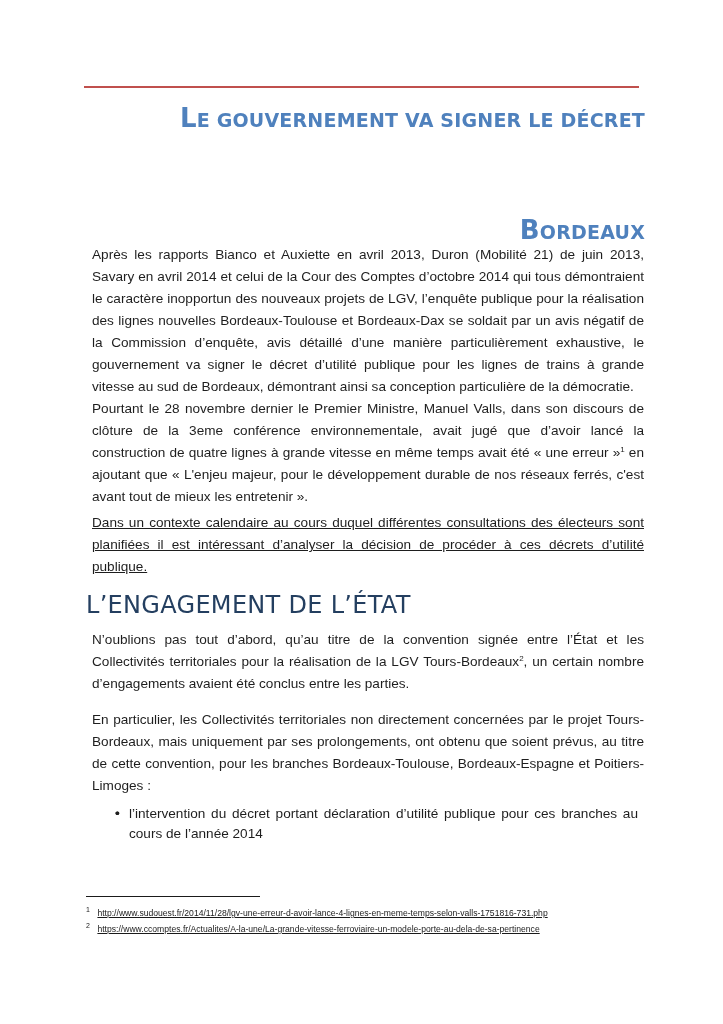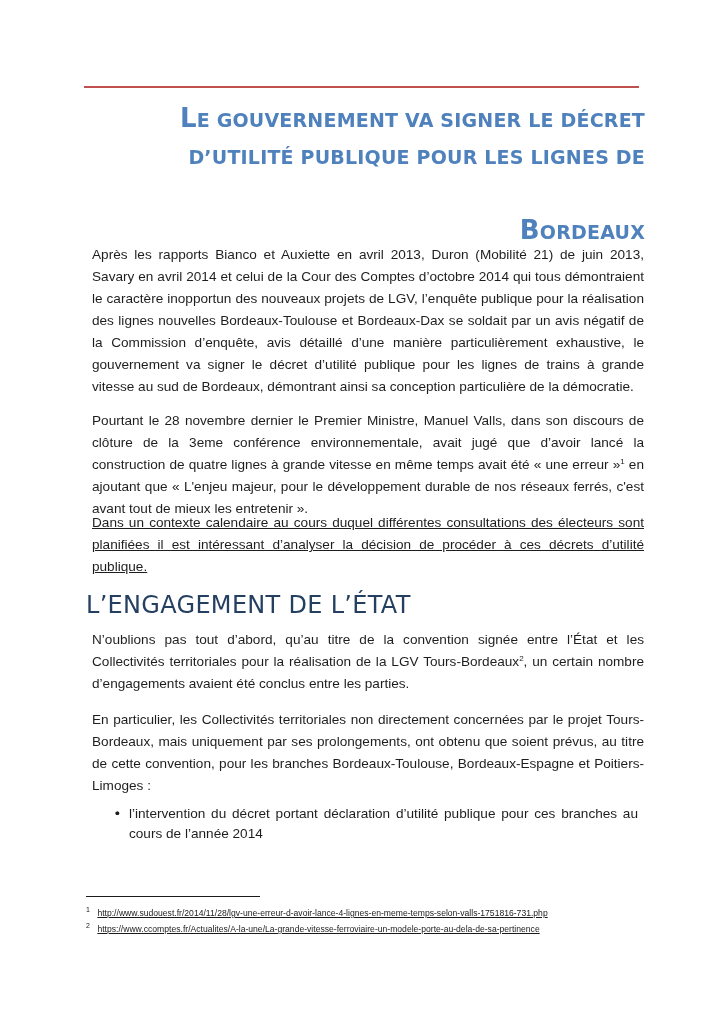--- a/index.html
+++ b/index.html
@@ -45,21 +45,21 @@
       position: absolute;
       left: 92px;
       width: 552px;
       font-size: 13.6px;
       line-height: 22px;
       text-align: justify;
       color: #1e1e1e;
       margin: 0;
     }
     #p1 { top: 244px; }
-    #p2 { top: 398px; margin-top: 12px; }
+    #p2 { top: 398px; }
     #p3 { top: 512px; text-decoration: underline; }
 
     .section-heading {
       position: absolute;
       left: 86px;
       top: 590px;
       margin: 0;
       font-weight: normal;
       font-family: "DejaVu Sans", sans-serif;
       color: #243f60;
@@ -135,21 +135,21 @@
     #fn1 { top: 907px; }
     #fn2 { top: 923px; }
   </style>
 </head>
 <body>
 
 <div class="top-rule"></div>
 
 <h1 class="title">
   <span><span class="cap">L</span><span class="sc">e gouvernement va signer le décret</span></span><br>
-  <span><span class="sc">d’utilité publique pour les lignes de</span></span><br>
+  <br>
   <br>
   <span><span class="cap">B</span><span class="sc">ordeaux</span></span>
 </h1>
 
 <p class="body-text" id="p1">Après les rapports Bianco et Auxiette en avril 2013, Duron (Mobilité 21) de  juin 2013, Savary en avril 2014 et celui de la Cour des Comptes d’octobre 2014 qui tous démontraient le caractère inopportun des nouveaux projets de LGV, l’enquête publique pour la réalisation des lignes nouvelles Bordeaux-Toulouse et Bordeaux-Dax se soldait par un avis négatif de la Commission d’enquête, avis détaillé d’une manière particulièrement exhaustive,  le gouvernement va signer le décret d’utilité publique pour les lignes de trains à grande vitesse au sud de Bordeaux, démontrant ainsi sa conception particulière de la démocratie.</p>
 
 <p class="body-text" id="p2"><span>Pourtant le 28 novembre dernier le Premier Ministre, Manuel Valls,  dans son discours de clôture de la 3eme conférence environnementale, avait jugé que d’avoir lancé  la construction de quatre lignes à grande vitesse en même temps avait été « une erreur »</span><sup class="fnref">1</sup><span> en ajoutant que « L'enjeu majeur, pour le développement durable de nos réseaux ferrés, c'est avant tout de mieux les entretenir ».</span></p>
 
 <p class="body-text" id="p3">Dans un contexte calendaire au cours duquel différentes consultations des électeurs sont planifiées il est intéressant d’analyser la décision de procéder à ces décrets d’utilité publique.</p>
 

